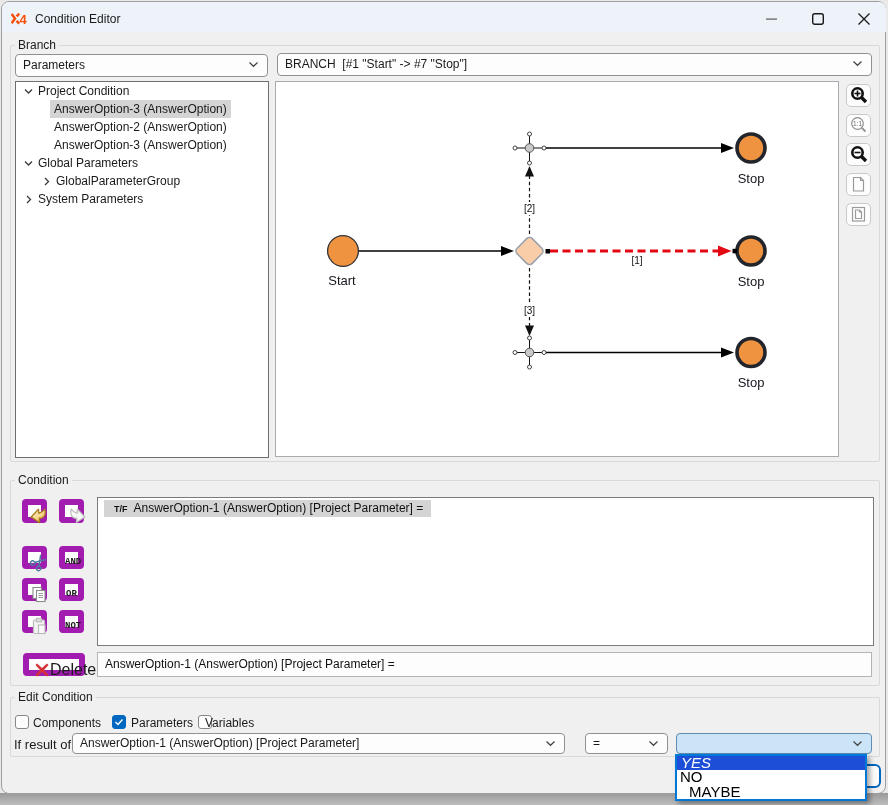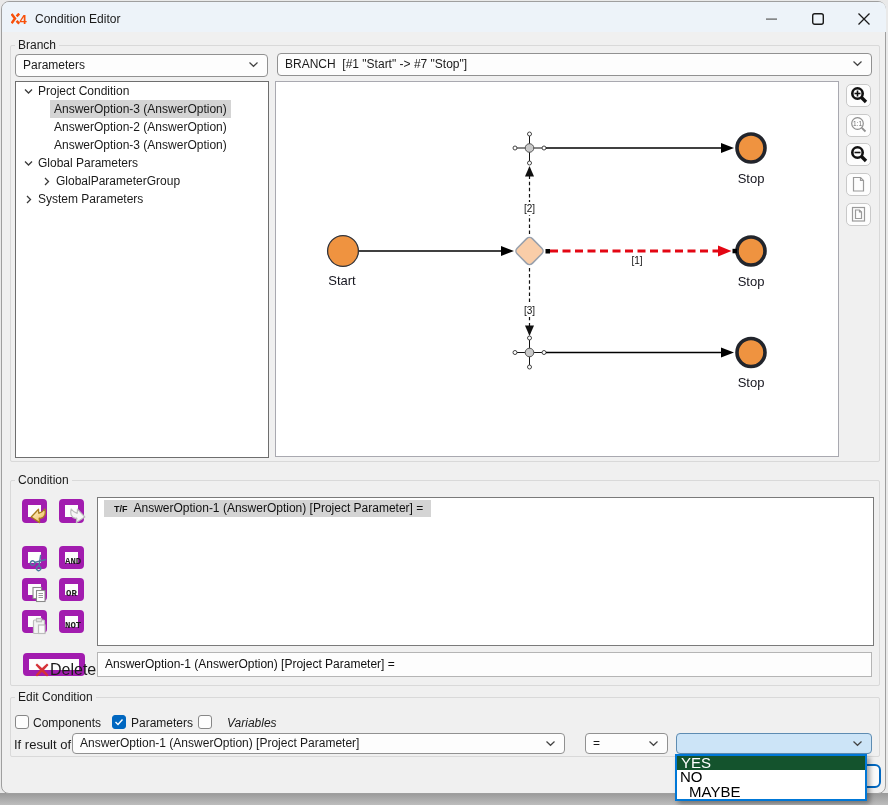--- a/index.html
+++ b/index.html
@@ -301,21 +301,21 @@
   </div>
   <div class="cb" style="left:15px;top:715px;"></div>
   <div class="cblabel" style="left:33px;top:716px;">Components</div>
   <div class="cb" style="left:112px;top:715px;background:#0067c0;border-color:#0067c0;">
     <svg width="12" height="12" viewBox="0 0 12 12">
       <path d="M2.5,6 L5,8.5 L9.5,3.5" fill="none" stroke="#fff" stroke-width="1.4"></path>
     </svg>
   </div>
   <div class="cblabel" style="left:131px;top:716px;">Parameters</div>
   <div class="cb" style="left:198px;top:715px;"></div>
-  <div class="cblabel" style="left:227px;top:716px;font-style:italic;">Variables</div>
+  <div class="cblabel" style="left:205px;top:716px;">Variables</div>
 
   <div class="lbl" style="left:14px;top:737px;">If result of</div>
   <div class="combo" style="left:72px;top:733px;width:493px;height:21px;line-height:19px;">AnswerOption-1 (AnswerOption) [Project Parameter]
     <svg class="chev" width="11" height="11" viewBox="0 0 11 11">
       <path d="M1.5,3.5 L5.5,7.3 L9.5,3.5" fill="none" stroke="#444" stroke-width="1.2"></path>
     </svg>
   </div>
   <div class="lbl" style="left:571px;top:737px;margin-left:42px;">is</div>
   <div class="combo" style="left:585px;top:733px;width:83px;height:21px;line-height:19px;">=
     <svg class="chev" width="11" height="11" viewBox="0 0 11 11">
@@ -325,16 +325,16 @@
 
   <div style="position:absolute;left:858px;top:764px;width:23px;height:24px;background:#fbfbfb;border:2px solid #0067c0;border-radius:6px;"></div>
 
   <div class="combo" style="left:676px;top:733px;width:196px;height:21px;background:#cce4f7;border-color:#5e8cb2;">
     <svg class="chev" width="11" height="11" viewBox="0 0 11 11">
       <path d="M1.5,3.5 L5.5,7.3 L9.5,3.5" fill="none" stroke="#444" stroke-width="1.2"></path>
     </svg>
   </div>
 
   <div style="position:absolute;left:675px;top:754px;width:192px;height:47px;background:#fff;border:2px solid #0078d7;box-shadow:3px 3px 5px rgba(0,0,0,.35);font-size:15px;">
-    <div style="height:14.3px;background:#14532d;color:#fff;line-height:14px;padding-left:4px;">YES</div>
+    <div style="height:14.3px;background:#1d4ed8;color:#fff;line-height:14px;padding-left:4px;font-style:italic;">YES</div>
     <div style="height:14.3px;color:#000;line-height:14px;padding-left:3px;">NO</div>
     <div style="height:14.3px;color:#000;line-height:14px;padding-left:12px;">MAYBE</div>
   </div>
 
 </body></html>

